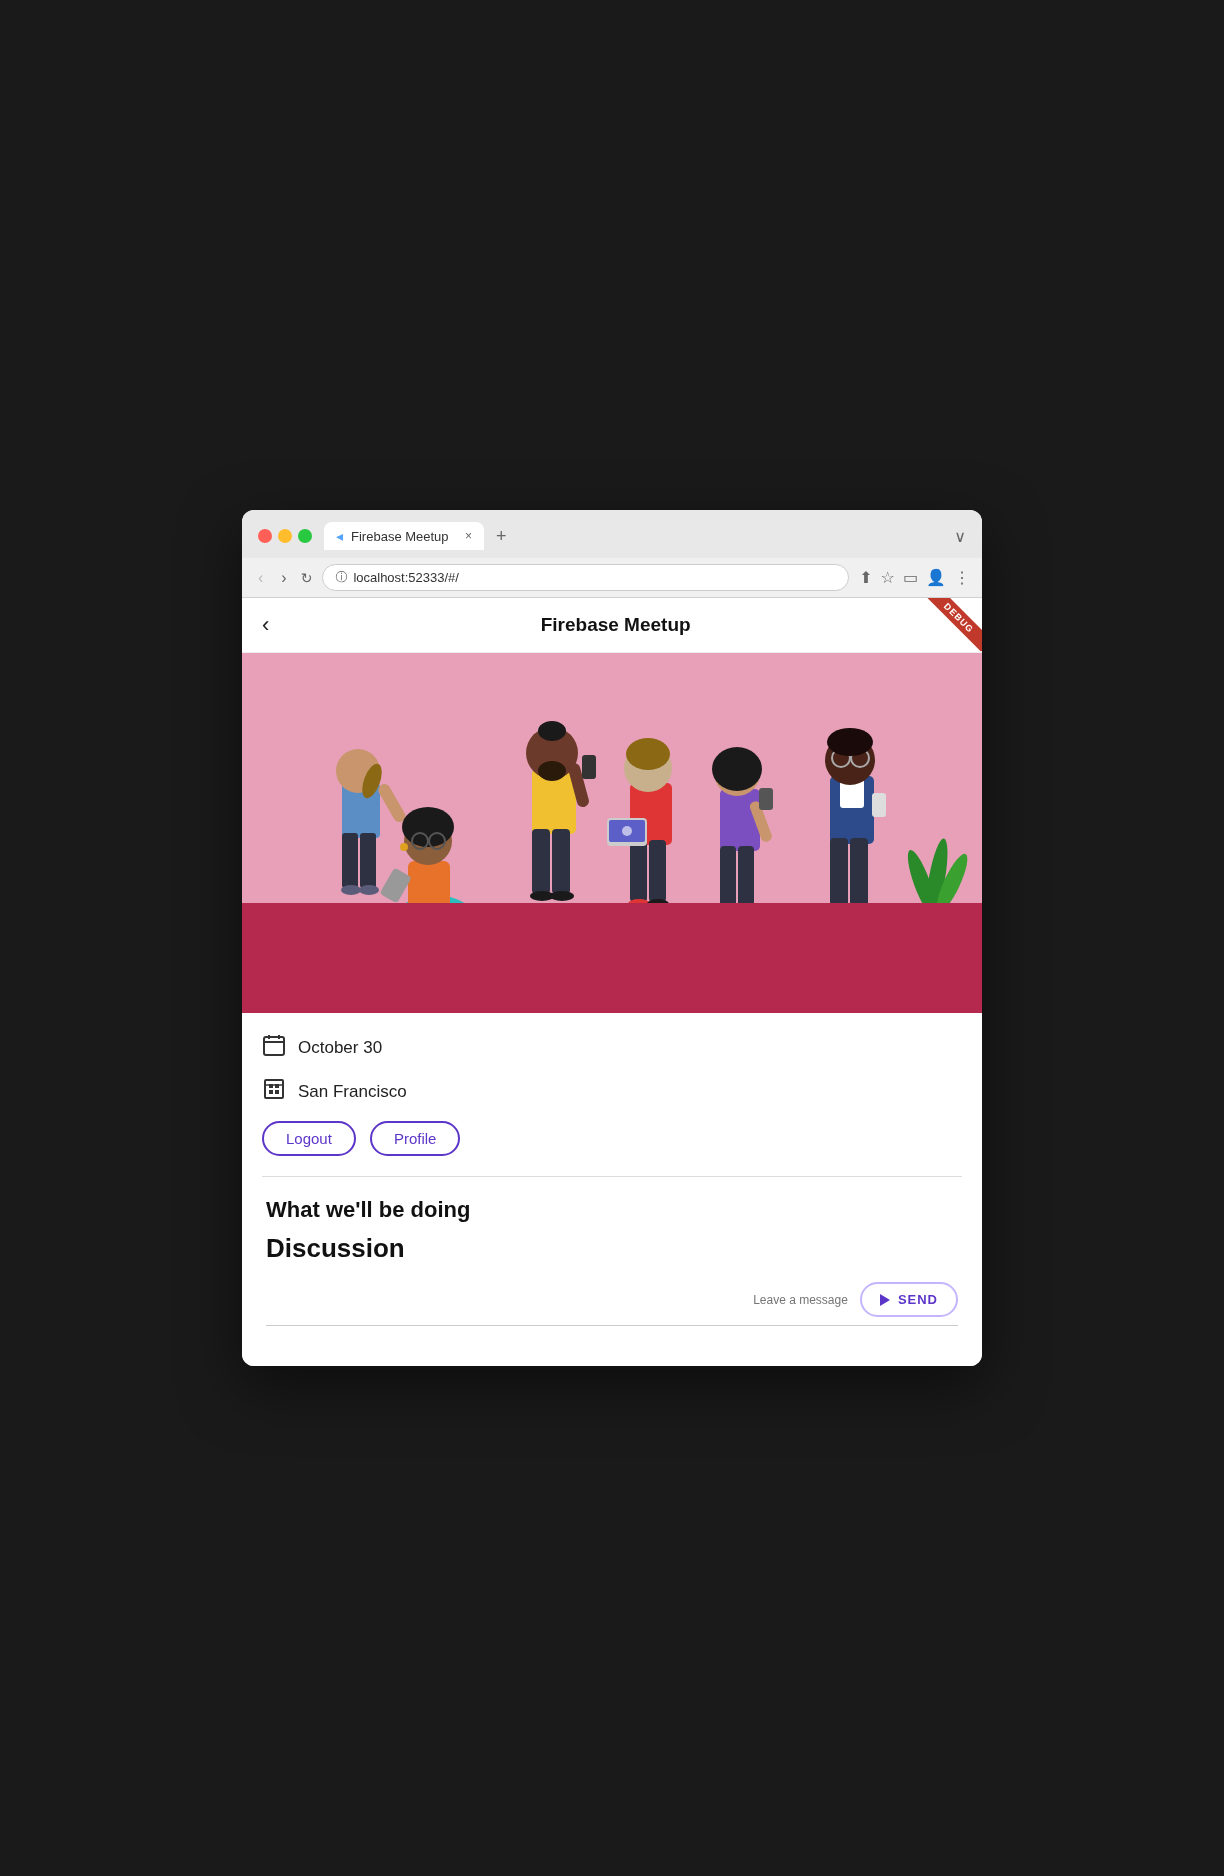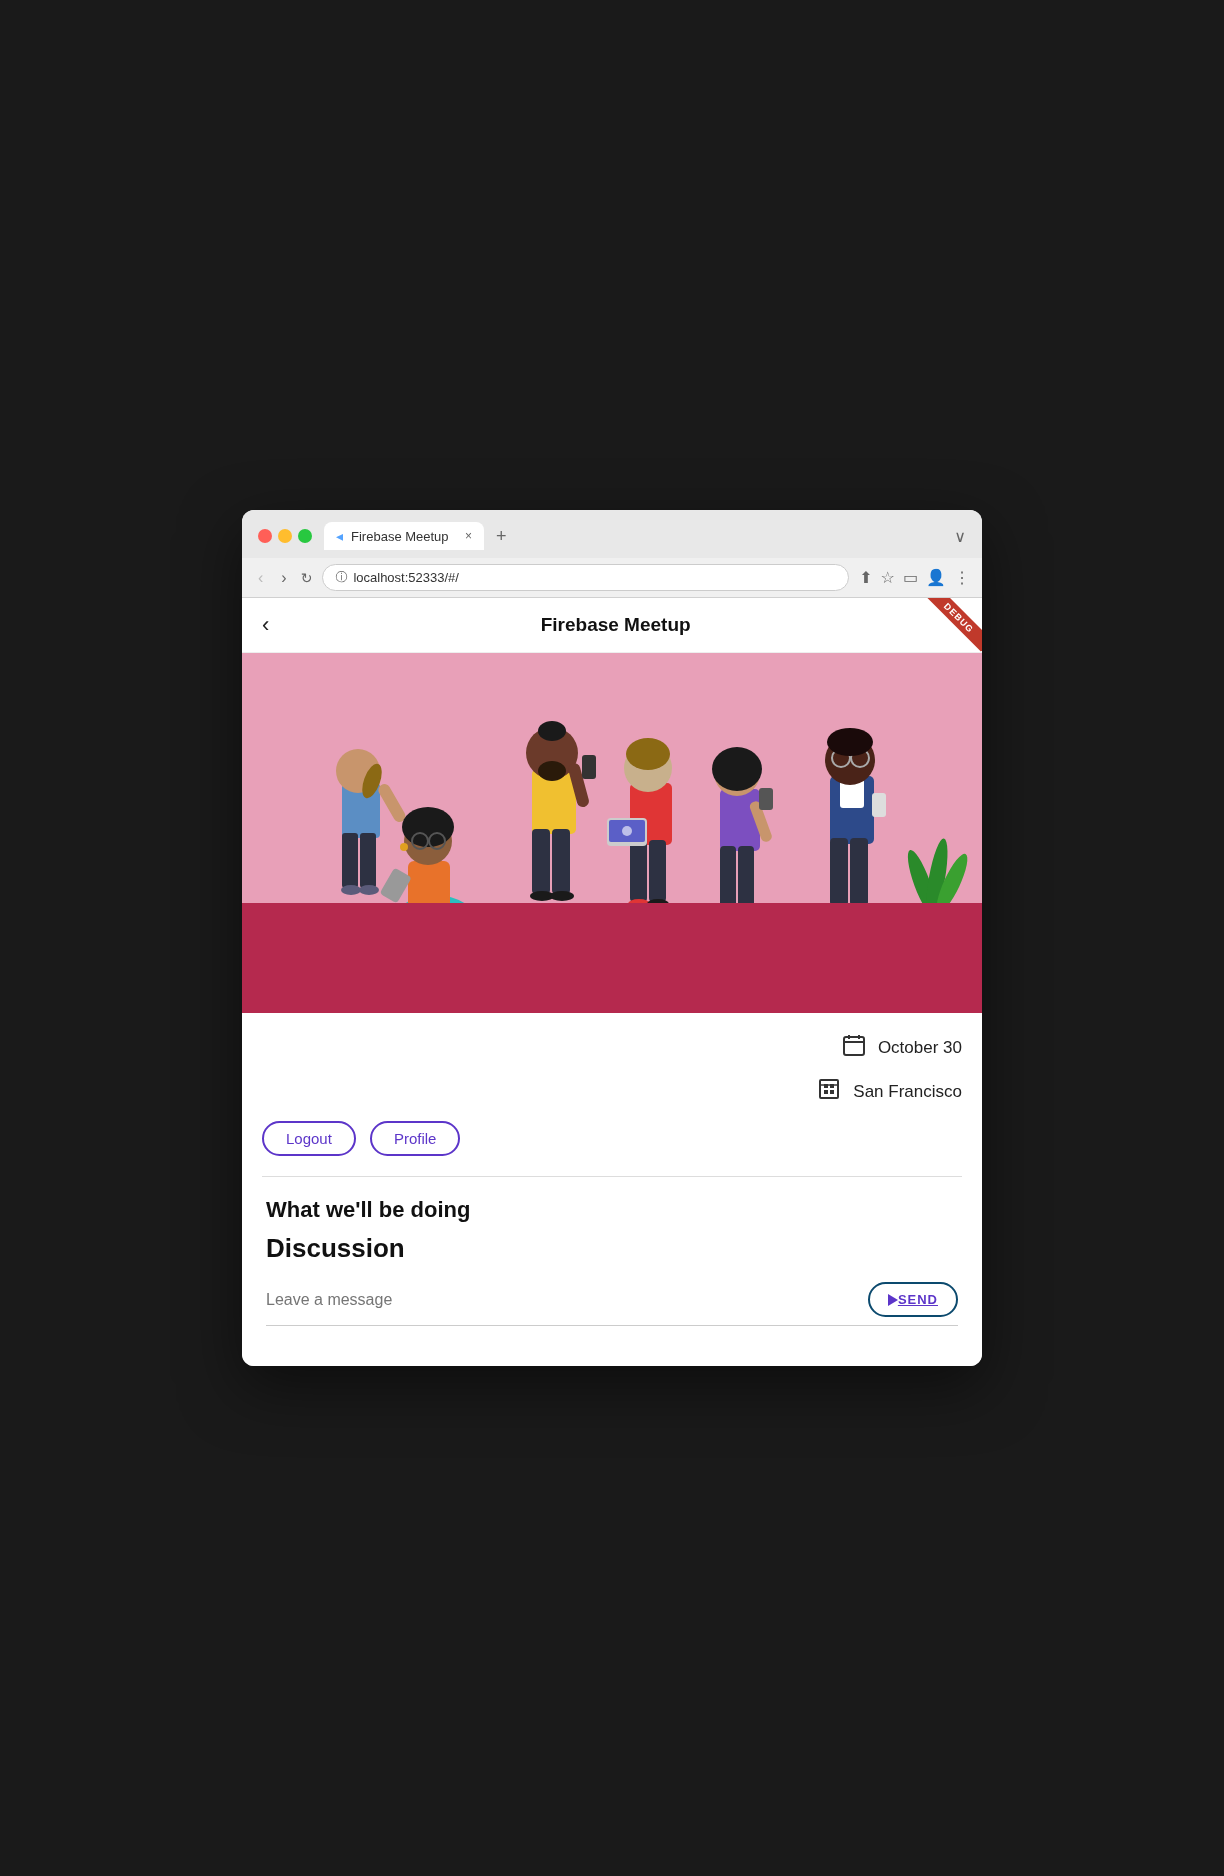--- a/index.html
+++ b/index.html
@@ -226,21 +226,20 @@
     
     .event-info {
       padding: 20px 20px 0;
     }
 
     .event-info-row {
       display: flex;
       align-items: center;
       gap: 12px;
       margin-bottom: 14px;
-      justify-content: flex-end;
     }
 
     .event-info-icon {
       font-size: 22px;
       color: #333;
     }
 
     .event-info-text {
       font-size: 17px;
       color: #222;
@@ -303,38 +302,39 @@
       gap: 12px;
       margin-bottom: 8px;
       padding-bottom: 8px;
       border-bottom: 1px solid #ccc;
     }
 
     .message-input {
       flex: 1;
       border: none;
       outline: none;
-      font-size: 16px;
+      font-size: 12px;
       color: #0369a1;
       background: transparent;
+      text-align: right;
     }
 
     .send-btn {
-      border: 2px solid #0c4a6e;
+      border: 2px solid #c4b5fd;
       background: none;
       color: #5c35c9;
       border-radius: 20px;
       padding: 8px 18px;
       font-size: 13px;
       font-weight: 700;
       cursor: pointer;
       display: flex;
       align-items: center;
+      gap: 8px;
       letter-spacing: 1px;
-      text-decoration: underline;
     }
 
     .send-icon {
       width: 0;
       height: 0;
       border-top: 6px solid transparent;
       border-bottom: 6px solid transparent;
       border-left: 10px solid #5c35c9;
     }
 

